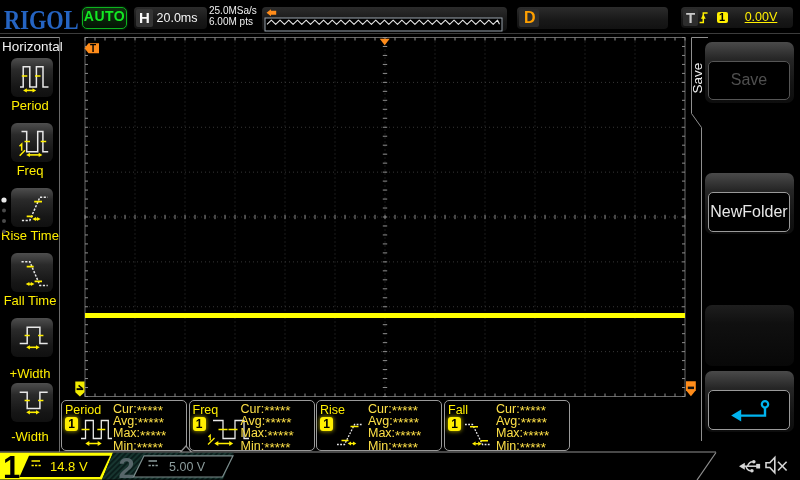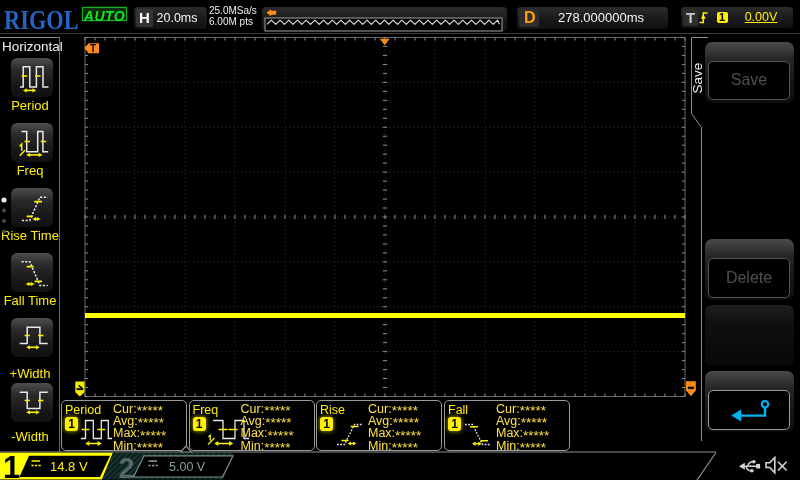--- a/index.html
+++ b/index.html
@@ -18,39 +18,38 @@
 .prows { position:absolute; left:51px; top:1.5px; font-size:12.5px; color:#fde047; line-height:12.4px; white-space:nowrap; }
 .star { position:relative; top:2.5px; font-size:13.5px; letter-spacing:0px; }
 .badge { position:absolute; left:3px; top:16px; width:13px; height:14px; background:#ffef00;
   border-radius:3px; color:#000; font-size:12px; font-weight:bold; text-align:center;
   line-height:14px; box-shadow:0 0 4px 0.5px rgba(255,240,0,.6); }
 </style></head>
 <body>
 <div id="scr">
 
 <div class="abs" style="left:4px; top:3.5px; font-family:'Liberation Serif',serif; font-weight:bold; font-size:28px; color:#2564c2; letter-spacing:0px; transform:scaleX(0.8); transform-origin:0 0;">RIGOL</div>
-<div class="abs" style="left:82px; top:7px; width:45px; height:14px; border:1.5px solid #0db21e; border-radius:0; background:linear-gradient(#113011,#041504); box-shadow:0 0 2px rgba(0,200,40,.5);font-style:italic;">
+<div class="abs" style="left:82px; top:7px; width:45px; height:22px; border:1.5px solid #0db21e; border-radius:5px; background:linear-gradient(#113011,#041504); box-shadow:0 0 2px rgba(0,200,40,.5);">
   <div style="text-align:center; line-height:17.5px; font-size:14px; font-weight:bold; color:#12e822; letter-spacing:0.5px;">AUTO</div>
     </div>
 <div class="abs" style="left:134px; top:7px; width:73px; height:22px; background:linear-gradient(#2c2c2c,#181818 60%,#121212); border-radius:4px;">
   <div class="abs" style="left:2px; top:2px; width:17px; height:18px; background:#343434; border-radius:2px; color:#f8f8f8; font-weight:bold; font-size:15px; text-align:center; line-height:18px;">H</div>
   <div class="abs" style="left:19px; top:0; width:48px; height:22px; color:#f5f5f5; font-size:12.5px; text-align:center; line-height:22px;">20.0ms</div>
     </div>
 <div class="abs" style="left:209px; top:6px; font-size:10px; line-height:10.5px; color:#efefef;">25.0MSa/s<br>6.00M pts</div>
 <div class="abs" style="left:262px; top:7px; width:245px; height:24px; background:linear-gradient(#2c2c2c,#181818 60%,#121212); border-radius:4px;"></div>
 <svg class="abs" style="left:0;top:0;" width="800" height="480" viewBox="0 0 800 480">
 
   <path d="M 266.5 12.7 L 271 9.2 L 271 10.7 L 276.2 10.7 L 276.2 14.7 L 271 14.7 L 271 16.2 Z" fill="#ff8c1a"></path>
   <rect x="265" y="18" width="237" height="13" fill="#000" stroke="#9aa4ae" stroke-width="1"></rect>
   <path d="M 267.00 24.30 L 271.35 20.20 L 275.70 24.30 L 280.05 20.20 L 284.40 24.30 L 288.75 20.20 L 293.10 24.30 L 297.45 20.20 L 301.80 24.30 L 306.15 20.20 L 310.50 24.30 L 314.85 20.20 L 319.20 24.30 L 323.55 20.20 L 327.90 24.30 L 332.25 20.20 L 336.60 24.30 L 340.95 20.20 L 345.30 24.30 L 349.65 20.20 L 354.00 24.30 L 358.35 20.20 L 362.70 24.30 L 367.05 20.20 L 371.40 24.30 L 375.75 20.20 L 380.10 24.30 L 384.45 20.20 L 388.80 24.30 L 393.15 20.20 L 397.50 24.30 L 401.85 20.20 L 406.20 24.30 L 410.55 20.20 L 414.90 24.30 L 419.25 20.20 L 423.60 24.30 L 427.95 20.20 L 432.30 24.30 L 436.65 20.20 L 441.00 24.30 L 445.35 20.20 L 449.70 24.30 L 454.05 20.20 L 458.40 24.30 L 462.75 20.20 L 467.10 24.30 L 471.45 20.20 L 475.80 24.30 L 480.15 20.20 L 484.50 24.30 L 488.85 20.20 L 493.20 24.30 L 497.55 20.20 L 499.50 24.30" fill="none" stroke="#e6e6e6" stroke-width="1.1" stroke-linejoin="round"></path>
 </svg>
 <div class="abs" style="left:517px; top:7px; width:151px; height:22px; background:linear-gradient(#2c2c2c,#181818 60%,#121212); border-radius:4px;">
   <div class="abs" style="left:2px; top:2px; width:20px; height:18px; background:#2d2d2d; border-radius:2px;"></div>
   <div class="abs" style="left:7px; top:0px; font-size:16px; font-weight:bold; color:#ffa000; line-height:22px;">D</div>
-  <div class="abs" style="left:24px; top:0; width:120px; text-align:center; color:#f5f5f5; font-size:13px; line-height:22px;">278.000000ms</div>
     </div>
 <div class="abs" style="left:681px; top:7px; width:112px; height:21px; background:linear-gradient(#2c2c2c,#181818 60%,#121212); border-radius:4px;">
   <div class="abs" style="left:2px; top:2px; width:15px; height:17px; background:#2d2d2d; border-radius:2px;"></div>
   <div class="abs" style="left:5px; top:0px; font-size:15px; font-weight:bold; color:#c9c9c9; line-height:21px;">T</div>
   <svg width="14" height="15" viewBox="0 0 14 15" style="position:absolute;left:17px;top:3px;">
     <path d="M 1.6 12.6 H 5.3 V 3 H 9.6" fill="none" stroke="#ffef00" stroke-width="1.5"></path>
     <polygon points="2.9,8.8 7.7,8.8 5.3,4.2" fill="#ffef00"></polygon>
   </svg>
   <div class="abs" style="left:35.5px; top:5px; width:11px; height:11px; background:#ffef00; border-radius:2px; color:#000; font-size:11px; font-weight:bold; text-align:center; line-height:11px;">1</div>
   <div class="abs" style="left:57px; top:0; width:46px; text-align:center; color:#ffef00; font-size:12.5px; line-height:21px;text-decoration:underline;">0.00V</div>
@@ -461,22 +460,22 @@
 
 <svg class="abs" style="left:0;top:0;" width="800" height="480" viewBox="0 0 800 480">
   <path d="M 708 37.5 L 691.5 37.5 L 691.5 113.5 L 701.5 127.5 L 701.5 441" fill="none" stroke="#8f8f8f" stroke-width="1"></path>
 </svg>
 <div class="abs" style="left:690px; top:57px; width:14px; height:42px;">
   <div style="transform:rotate(-90deg) translate(-42px,0); transform-origin:0 0; width:42px; font-size:13.5px; color:#f2f2f2; text-align:center;">Save</div>
     </div>
 <div class="mbtn" style="top:41.5px;">
       <div class="minner" style="border:1.5px solid #555; color:#4f4f4f;">Save</div>
     </div>
-<div class="mbtn" style="top:239.2px;">
-      <div class="minner" style="border:1.5px solid #555; color:#4f4f4f;">Delete</div>
+<div class="mbtn" style="top:173.3px;">
+      <div class="minner" style="border:1.5px solid #9a9a9a; color:#e8e8e8;">NewFolder</div>
     </div>
 <div class="mbtn" style="top:305.1px; background:linear-gradient(#1e1e1e,#101010 30%,#080808);"></div>
 <div class="mbtn" style="top:371px;">
       <div class="minner" style="border:1.5px solid #9a9a9a; color:#e8e8e8;">
         <svg width="82" height="39" viewBox="0 0 82 39" style="position:absolute;left:0;top:0;">
 <circle cx="56" cy="13.3" r="3.2" fill="none" stroke="#00b4f0" stroke-width="2.2"></circle>
 <path d="M 56 16.5 V 24.6 H 31.5" fill="none" stroke="#00b4f0" stroke-width="2.4"></path>
 <polygon points="32.2,18.6 32.2,30.6 22.2,24.6" fill="#00b4f0"></polygon>
 </svg>
       </div>

